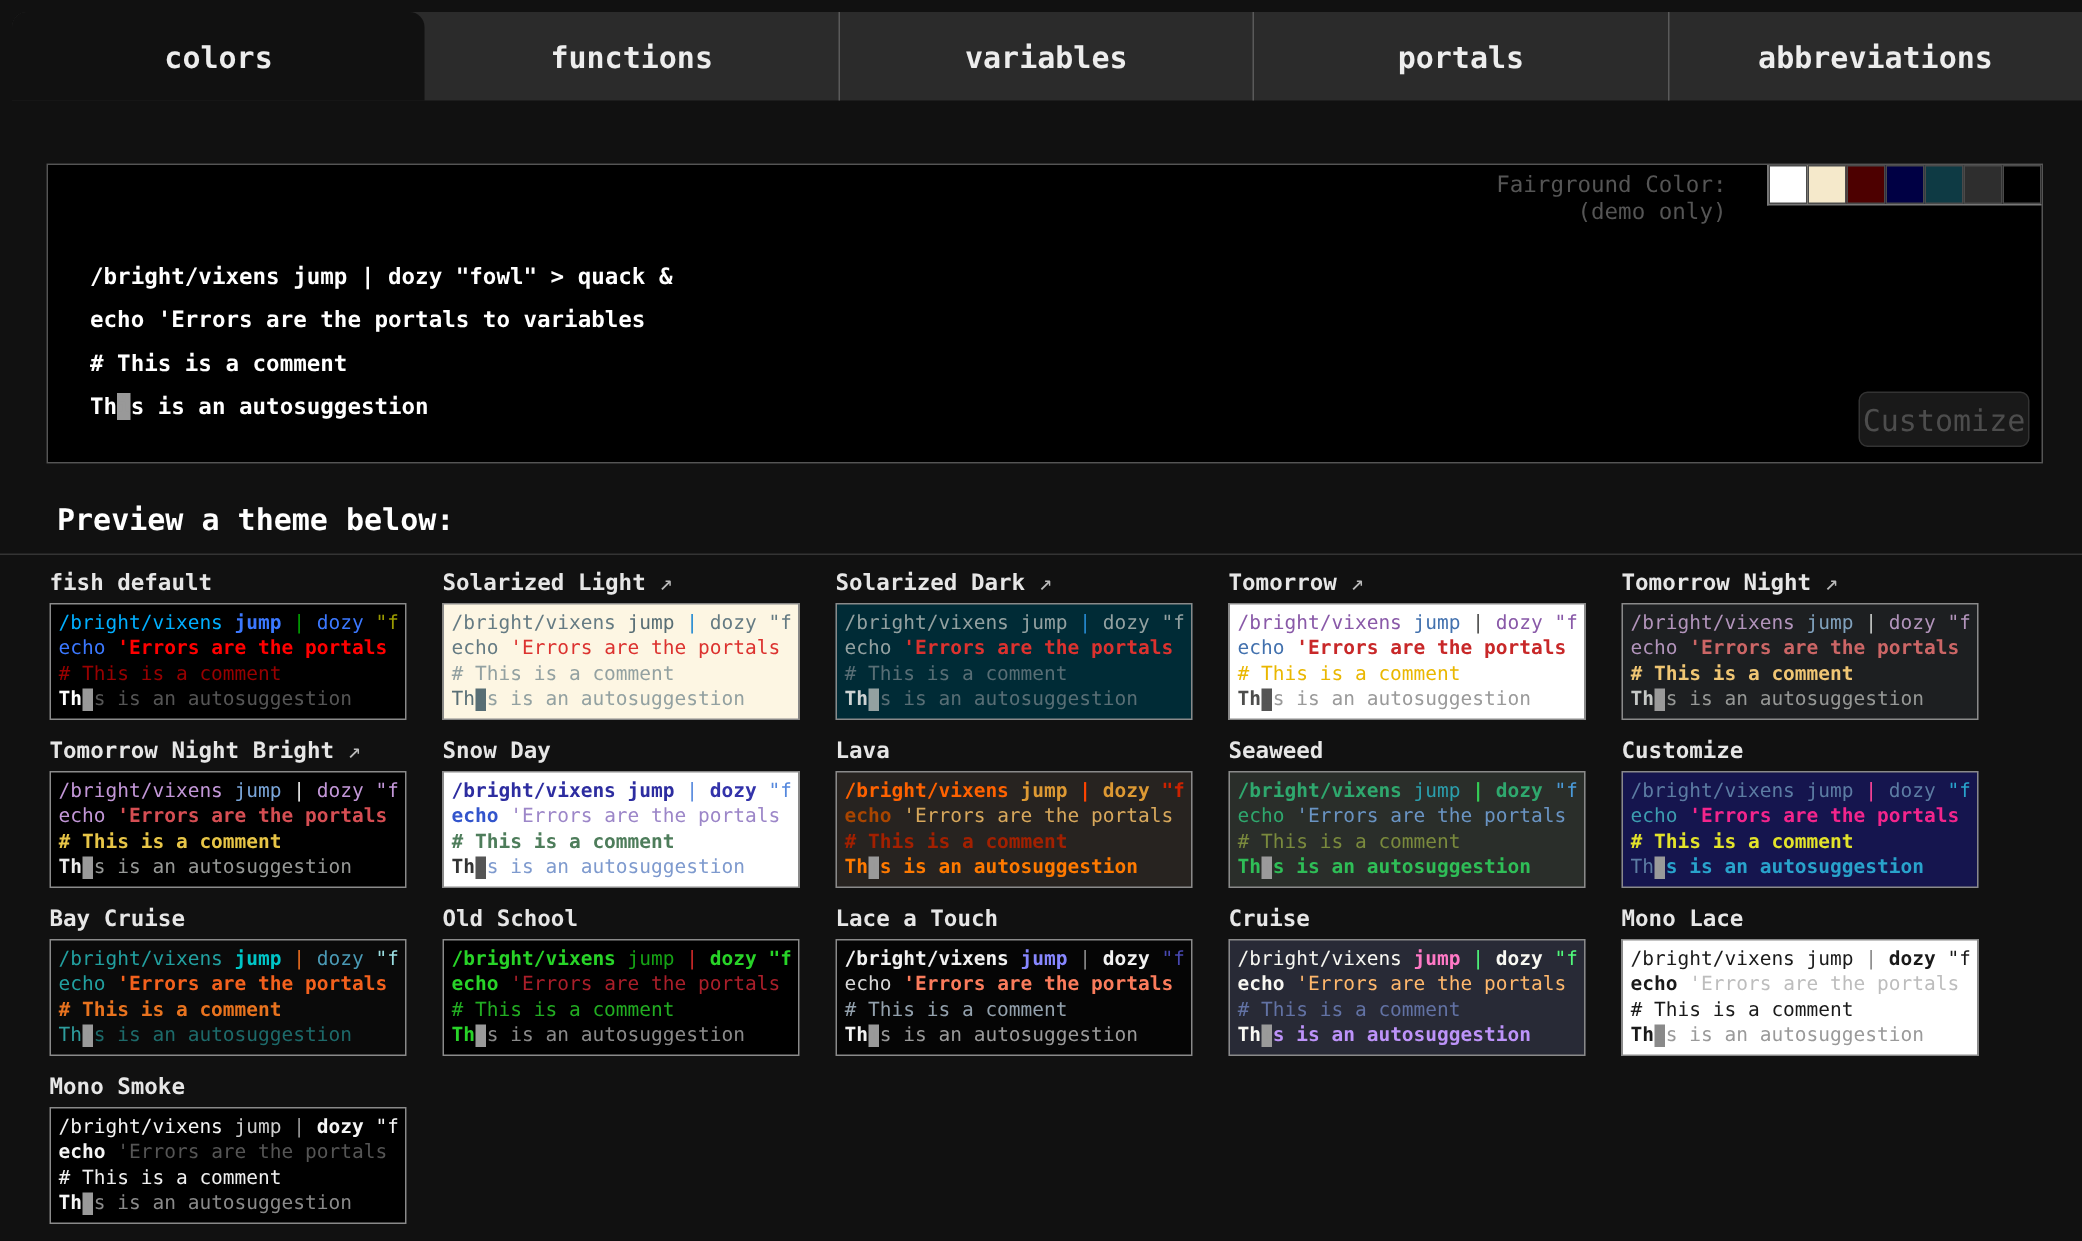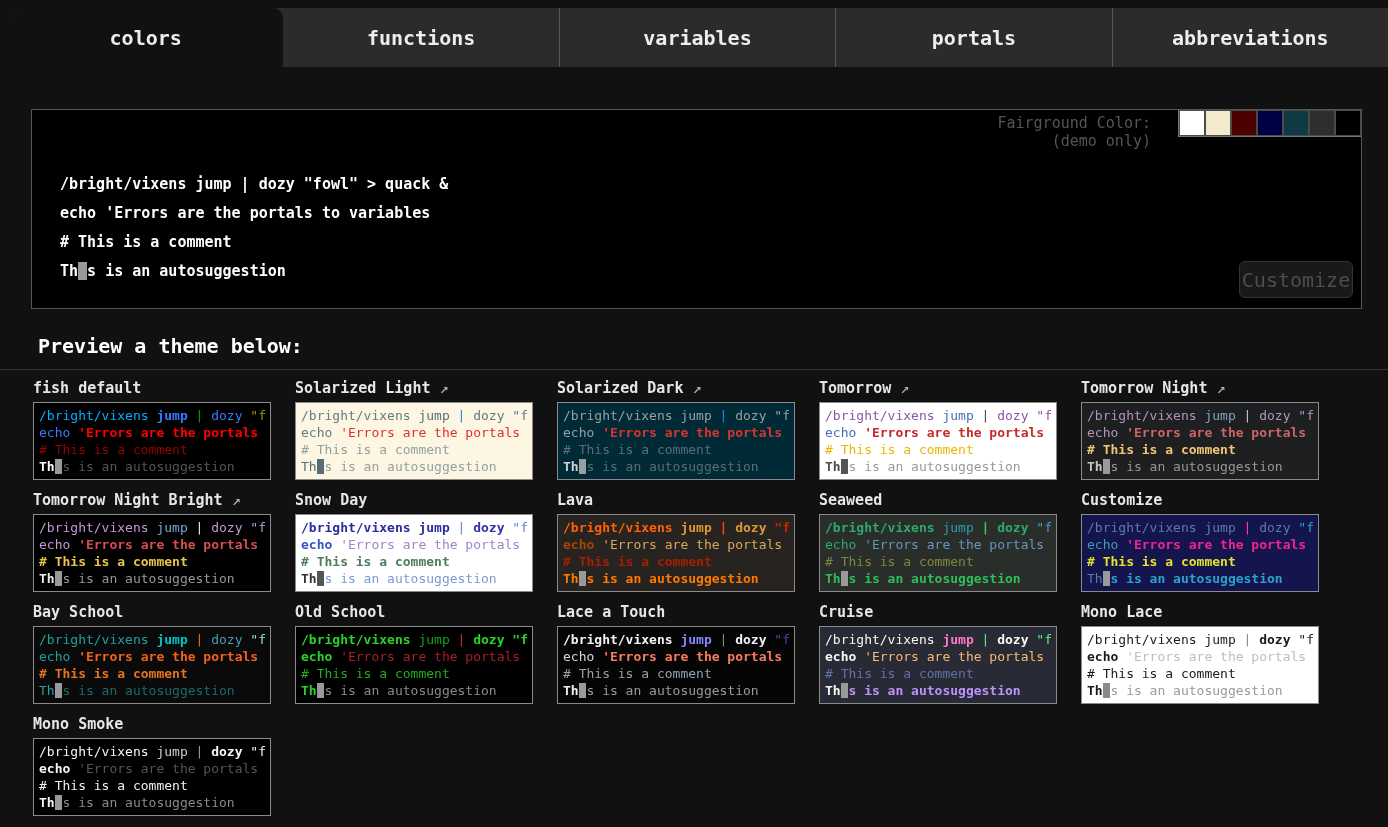--- a/index.html
+++ b/index.html
@@ -164,21 +164,21 @@
     <div>
       <div class="theme-title">Customize</div>
       <div class="theme-sample" style="background: rgb(21, 21, 78);">
         <div class="tline"><span style="color: rgb(92, 124, 163); font-weight: normal;">/bright/vixens</span> <span style="color: rgb(92, 124, 163); font-weight: normal;">jump</span> <span style="color: rgb(255, 68, 153); font-weight: normal;">|</span> <span style="color: rgb(92, 124, 163); font-weight: normal;">dozy</span> <span style="color: rgb(41, 163, 204); font-weight: normal;">"fowl" &gt; quack &amp;</span></div>
         <div class="tline"><span style="color: rgb(61, 157, 176); font-weight: normal;">echo</span> <span style="color: rgb(243, 37, 140); font-weight: bold;">'Errors are the portals to discovery</span></div>
         <div class="tline"><span style="color: rgb(227, 227, 42); font-weight: bold;"># This is a comment</span></div>
         <div class="tline"><span style="color: rgb(92, 124, 163); font-weight: normal;">Th</span><span style="color: rgb(154, 154, 154); font-weight: normal; background: rgb(154, 154, 154);">i</span><span style="color: rgb(41, 163, 204); font-weight: bold;">s is an autosuggestion</span></div>
       </div>
     </div>
     <div>
-      <div class="theme-title">Bay School</div>
+      <div class="theme-title">Bay Cruise</div>
       <div class="theme-sample" style="background: rgb(10, 10, 10);">
         <div class="tline"><span style="color: rgb(34, 160, 160); font-weight: normal;">/bright/vixens</span> <span style="color: rgb(0, 197, 199); font-weight: bold;">jump</span> <span style="color: rgb(232, 108, 31); font-weight: normal;">|</span> <span style="color: rgb(74, 154, 181); font-weight: normal;">dozy</span> <span style="color: rgb(154, 221, 224); font-weight: normal;">"fowl" &gt; quack &amp;</span></div>
         <div class="tline"><span style="color: rgb(34, 160, 160); font-weight: normal;">echo</span> <span style="color: rgb(244, 97, 29); font-weight: bold;">'Errors are the portals to discovery</span></div>
         <div class="tline"><span style="color: rgb(232, 115, 31); font-weight: bold;"># This is a comment</span></div>
         <div class="tline"><span style="color: rgb(46, 157, 157); font-weight: normal;">Th</span><span style="color: rgb(154, 154, 154); font-weight: normal; background: rgb(154, 154, 154);">i</span><span style="color: rgb(29, 106, 106); font-weight: normal;">s is an autosuggestion</span></div>
       </div>
     </div>
     <div>
       <div class="theme-title">Old School</div>
       <div class="theme-sample" style="background: rgb(0, 0, 0);">

